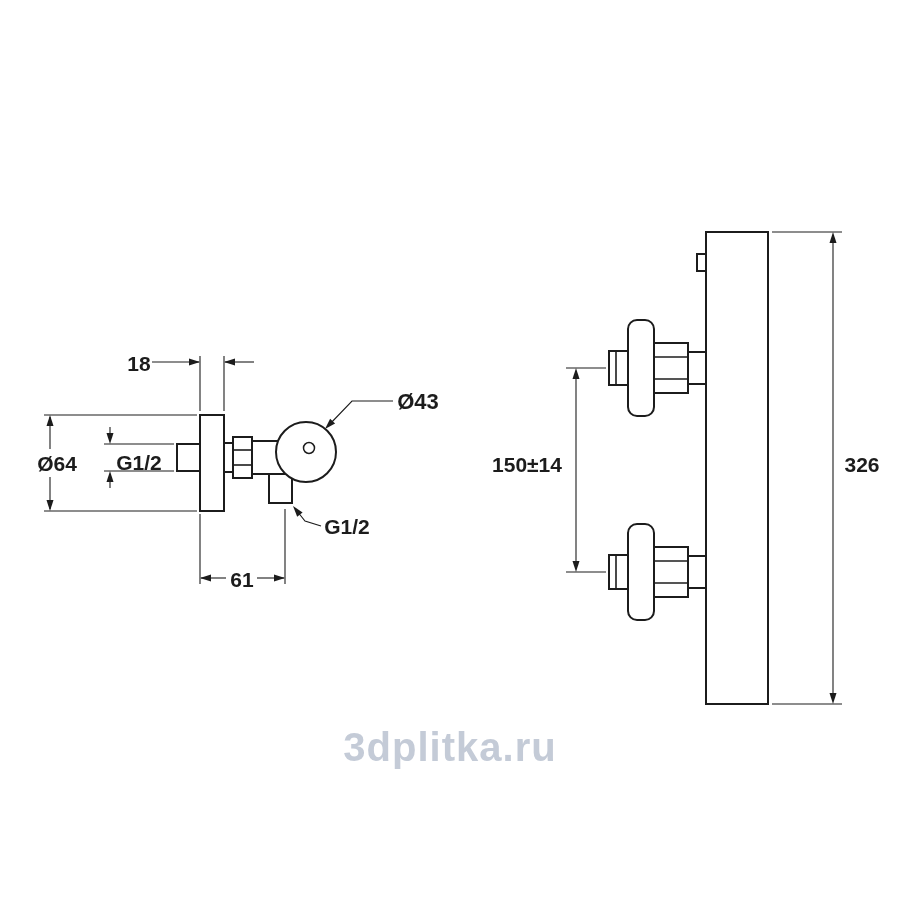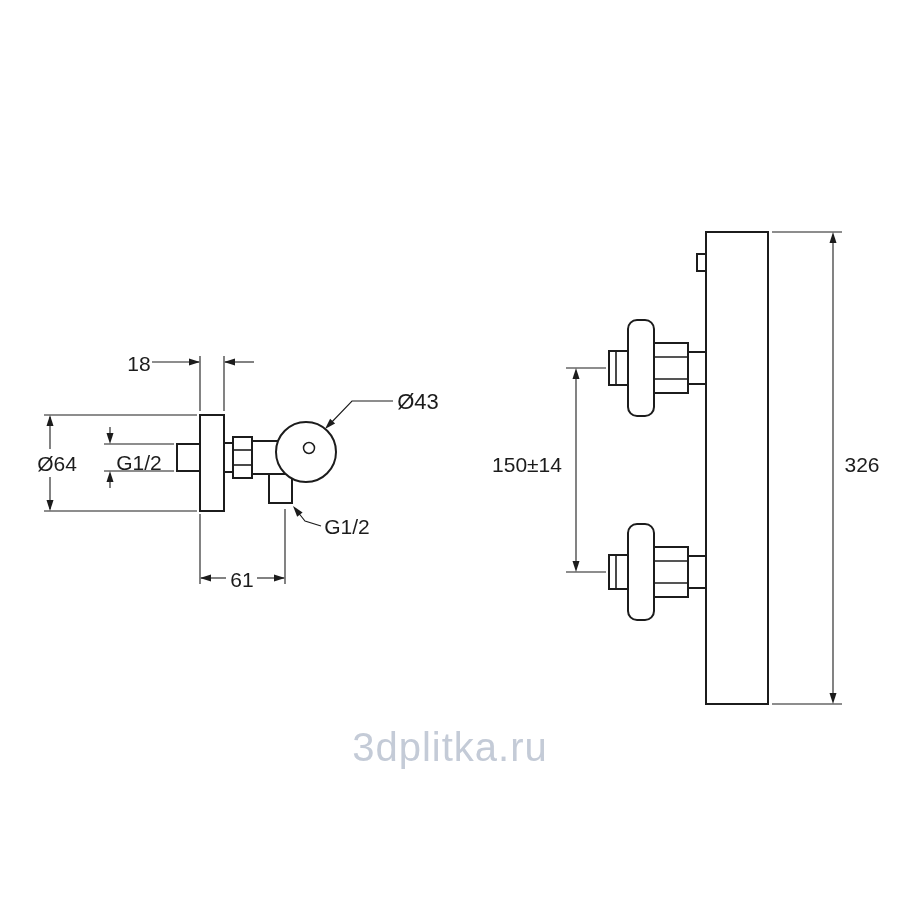--- a/index.html
+++ b/index.html
@@ -1,16 +1,16 @@
 <!DOCTYPE html>
 <html style="--line: #1c1c1c; --watermark: #c4cbd7; --background: #ffffff;"><head>
 <meta charset="utf-8">
 <style>
   html,body{margin:0;padding:0;background:#ffffff;}
-  .canvas{position:relative;width:900px;height:900px;background:var(--background,#ffffff);overflow:hidden;font-family:"Liberation Sans",sans-serif;}
+  .canvas{position:relative;width:900px;height:900px;background:var(--background,#ffffff);overflow:hidden;font-family:"Liberation Sans",sans-serif;font-weight:bold;}
   svg{display:block;}
   .part{fill:#ffffff;stroke:var(--line,#1c1c1c);stroke-width:2;stroke-linejoin:miter;}
   .facet{fill:none;stroke:var(--line,#1c1c1c);stroke-width:1.6;}
   .detail{fill:none;stroke:var(--line,#1c1c1c);stroke-width:1.5;}
   .dim{fill:none;stroke:var(--line,#1c1c1c);stroke-width:1.1;}
   .arrow{fill:var(--line,#1c1c1c);stroke:none;}
   .dimtext{font-family:"Liberation Sans",sans-serif;font-size:21px;fill:var(--line,#1c1c1c);text-anchor:middle;}
   .dimtext.big{font-size:22px;}
   .watermark{font-family:"Liberation Sans",sans-serif;font-size:40px;fill:var(--watermark,#c4cbd7);text-anchor:middle;letter-spacing:1px;}
   text{dominant-baseline:central;}

